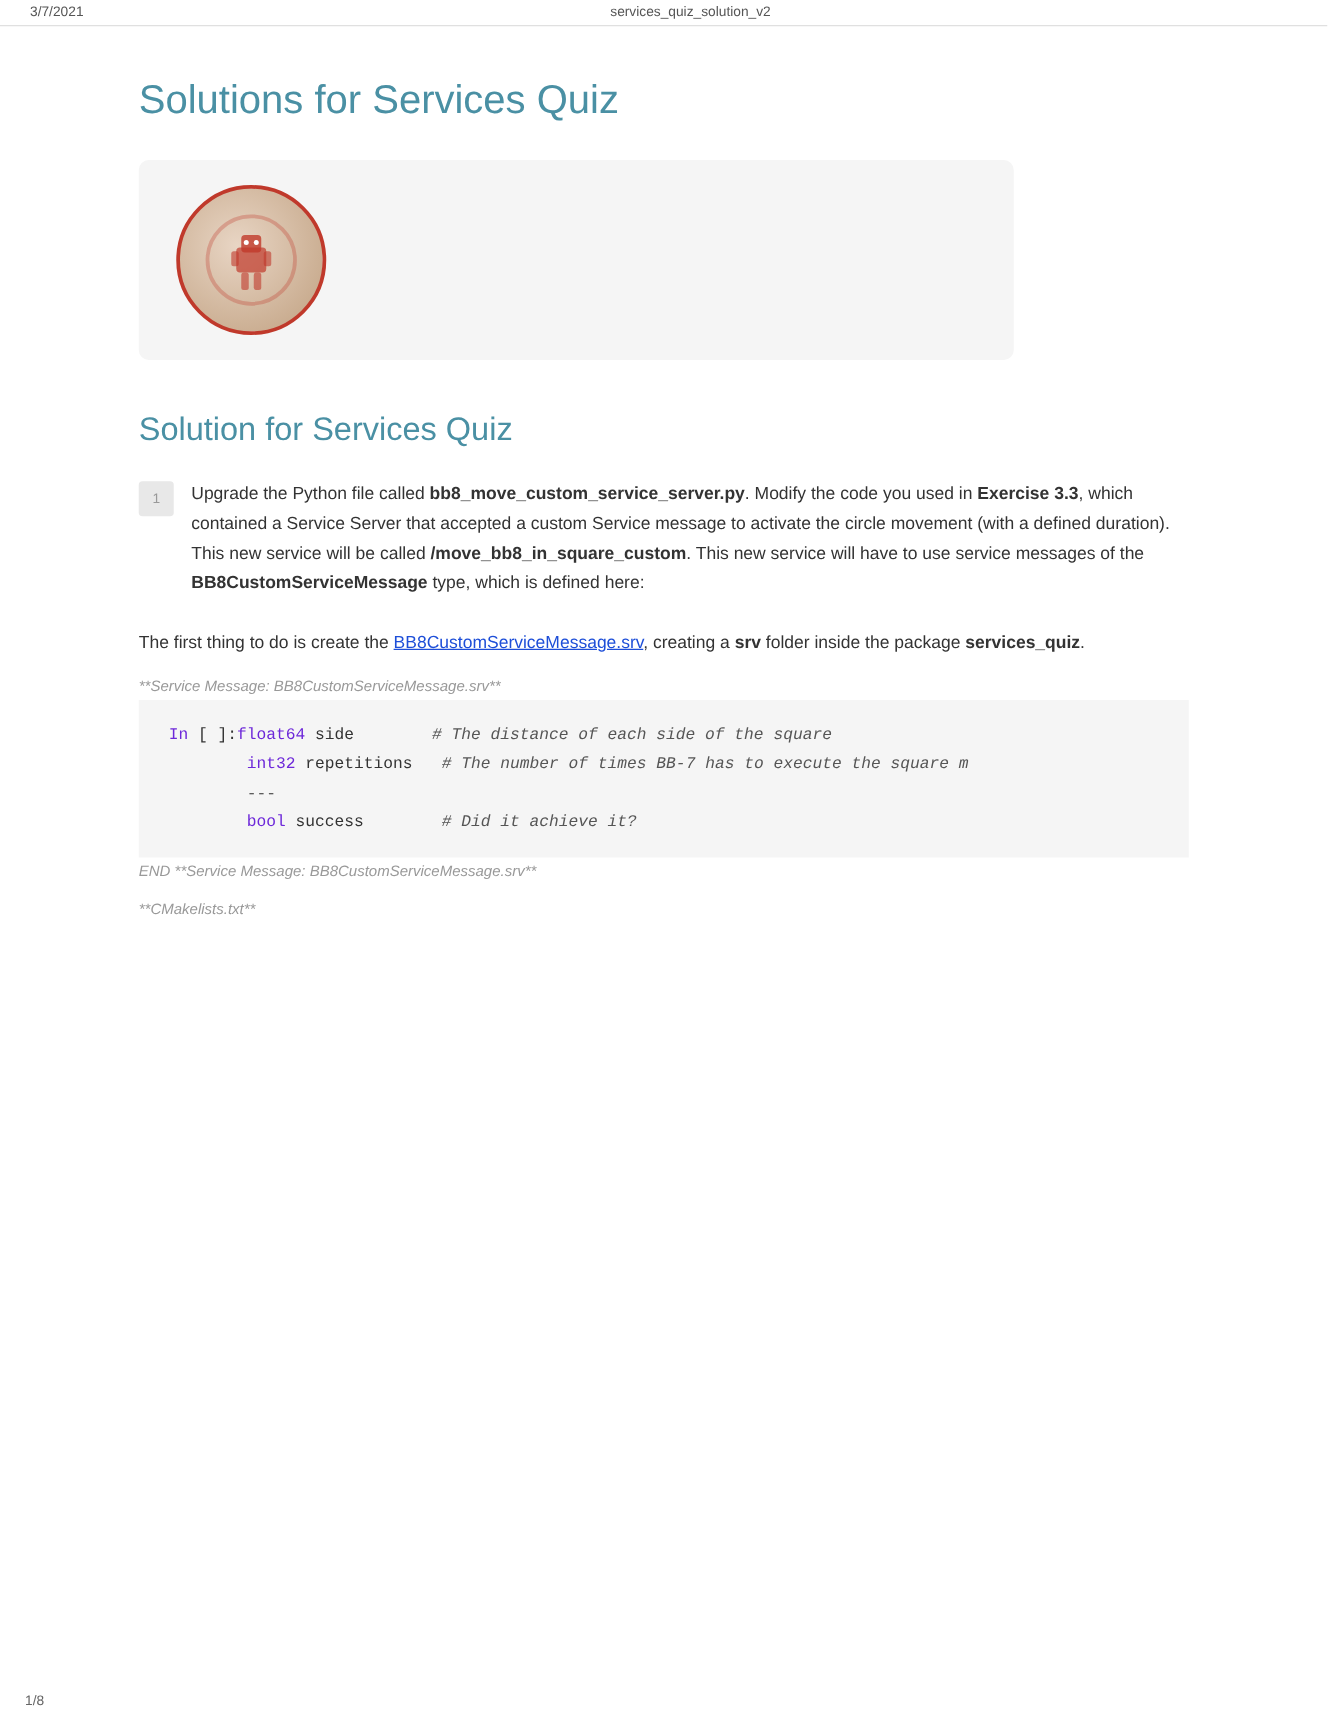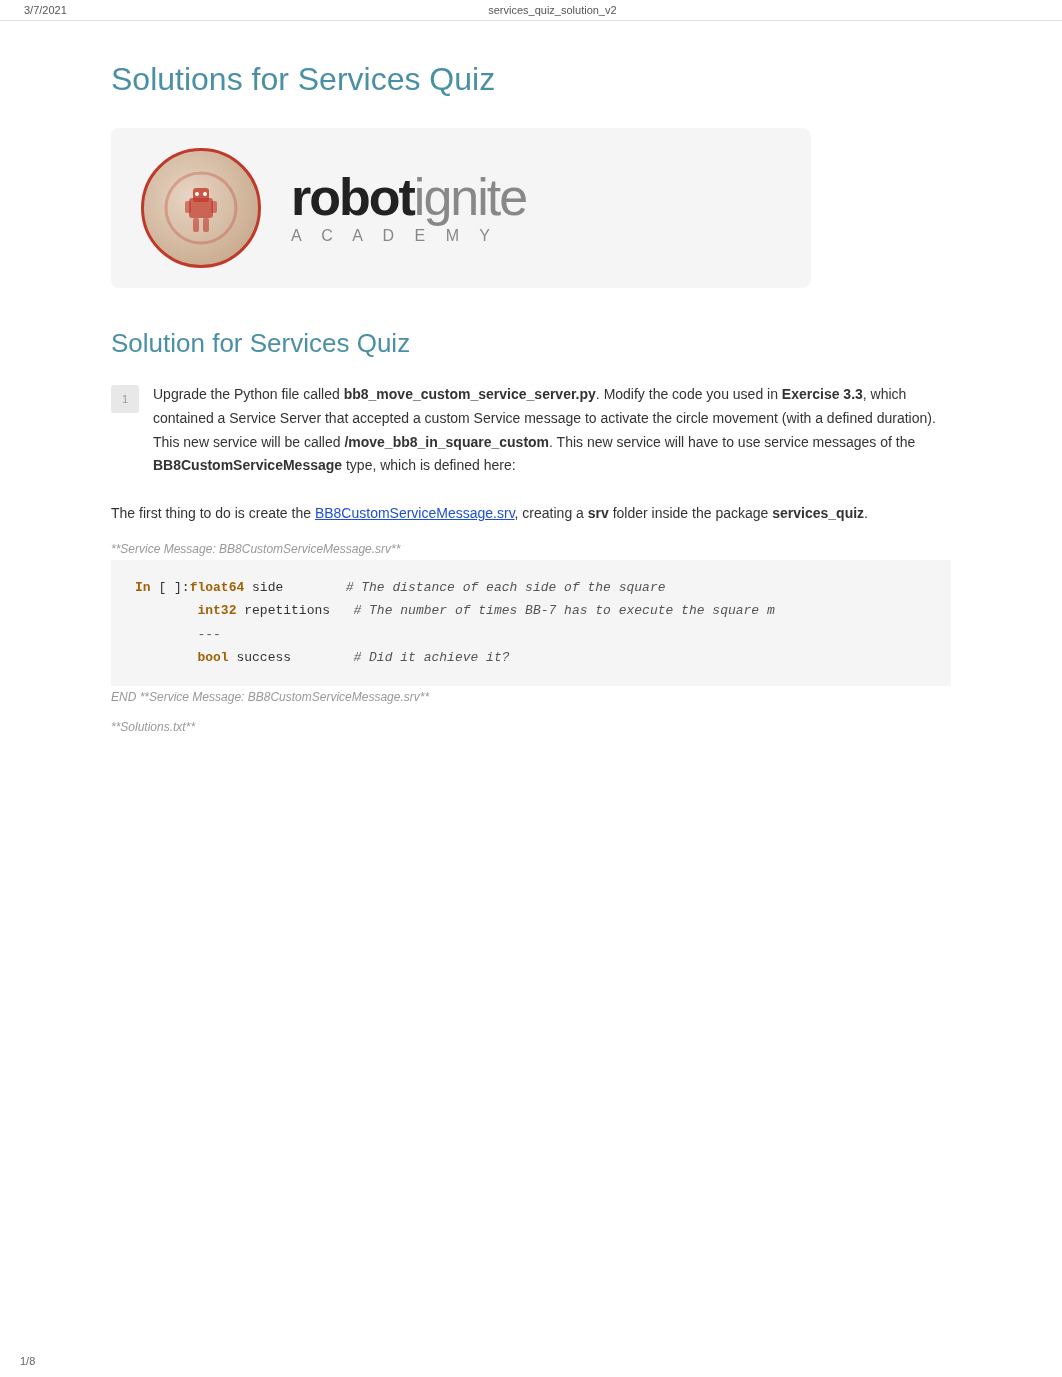--- a/index.html
+++ b/index.html
@@ -171,22 +171,22 @@
       background: #f5f5f5;
       padding: 16px 24px;
       font-family: 'Courier New', Courier, monospace;
       font-size: 13px;
       line-height: 1.8;
       color: #333;
       margin: 0;
     }
 
     .code-block .kw {
-      color: #a16207;
-      font-weight: bold;
+      color: #6d28d9;
+      font-weight: normal;
     }
 
     .code-block .comment {
       color: #555;
       font-style: italic;
     }
 
     .code-block .separator {
       color: #555;
     }
@@ -247,26 +247,20 @@
         <rect x="32" y="20" width="16" height="14" rx="3" fill="#c0392b" opacity="0.8"></rect>
         <circle cx="36" cy="26" r="2" fill="white"></circle>
         <circle cx="44" cy="26" r="2" fill="white"></circle>
         <rect x="24" y="33" width="6" height="12" rx="2" fill="#c0392b" opacity="0.6"></rect>
         <rect x="50" y="33" width="6" height="12" rx="2" fill="#c0392b" opacity="0.6"></rect>
         <rect x="32" y="50" width="6" height="14" rx="2" fill="#c0392b" opacity="0.6"></rect>
         <rect x="42" y="50" width="6" height="14" rx="2" fill="#c0392b" opacity="0.6"></rect>
       </svg>
     </div>
 
-    <div class="logo-text-section">
-      <div class="logo-robotignite">
-        <span class="robot-part">robot</span><span class="ignite-part">ignite</span>
-      </div>
-      <div class="logo-academy">A  C  A  D  E  M  Y</div>
-    </div>
   </div>
 
   <h2 class="section-title section-spacing">Solution for Services Quiz</h2>
 
   <div class="numbered-item">
     <div class="number-badge">1</div>
     <div class="item-text">
       Upgrade the Python file called <strong>bb8_move_custom_service_server.py</strong>. Modify the code you used in <strong>Exercise 3.3</strong>, which contained a Service Server that accepted a custom Service message to activate the circle movement (with a defined duration). This new service will be called <strong>/move_bb8_in_square_custom</strong>. This new service will have to use service messages of the <strong>BB8CustomServiceMessage</strong> type, which is defined here:
     </div>
   </div>
@@ -280,19 +274,19 @@
   <div class="code-block">
     <div><span class="kw">In</span> [ ]:<span class="kw">float64</span> side&nbsp;&nbsp;&nbsp;&nbsp;&nbsp;&nbsp;&nbsp;&nbsp;<span class="comment"># The distance of each side of the square</span></div>
     <div>&nbsp;&nbsp;&nbsp;&nbsp;&nbsp;&nbsp;&nbsp;&nbsp;<span class="kw">int32</span> repetitions&nbsp;&nbsp;&nbsp;<span class="comment"># The number of times BB-7 has to execute the square m</span></div>
     <div>&nbsp;&nbsp;&nbsp;&nbsp;&nbsp;&nbsp;&nbsp;&nbsp;<span class="separator">---</span></div>
     <div>&nbsp;&nbsp;&nbsp;&nbsp;&nbsp;&nbsp;&nbsp;&nbsp;<span class="kw">bool</span> success&nbsp;&nbsp;&nbsp;&nbsp;&nbsp;&nbsp;&nbsp;&nbsp;<span class="comment"># Did it achieve it?</span></div>
   </div>
 
   <div class="code-end-label">END **Service Message: BB8CustomServiceMessage.srv**</div>
 
 
-  <div class="cmakelists-label">**Solutions.txt**</div>
+  <div class="cmakelists-label">**CMakelists.txt**</div>
 
 </div>
 
 <div class="footer">
   <span>1/8</span>
 </div>
 
 </body></html>

